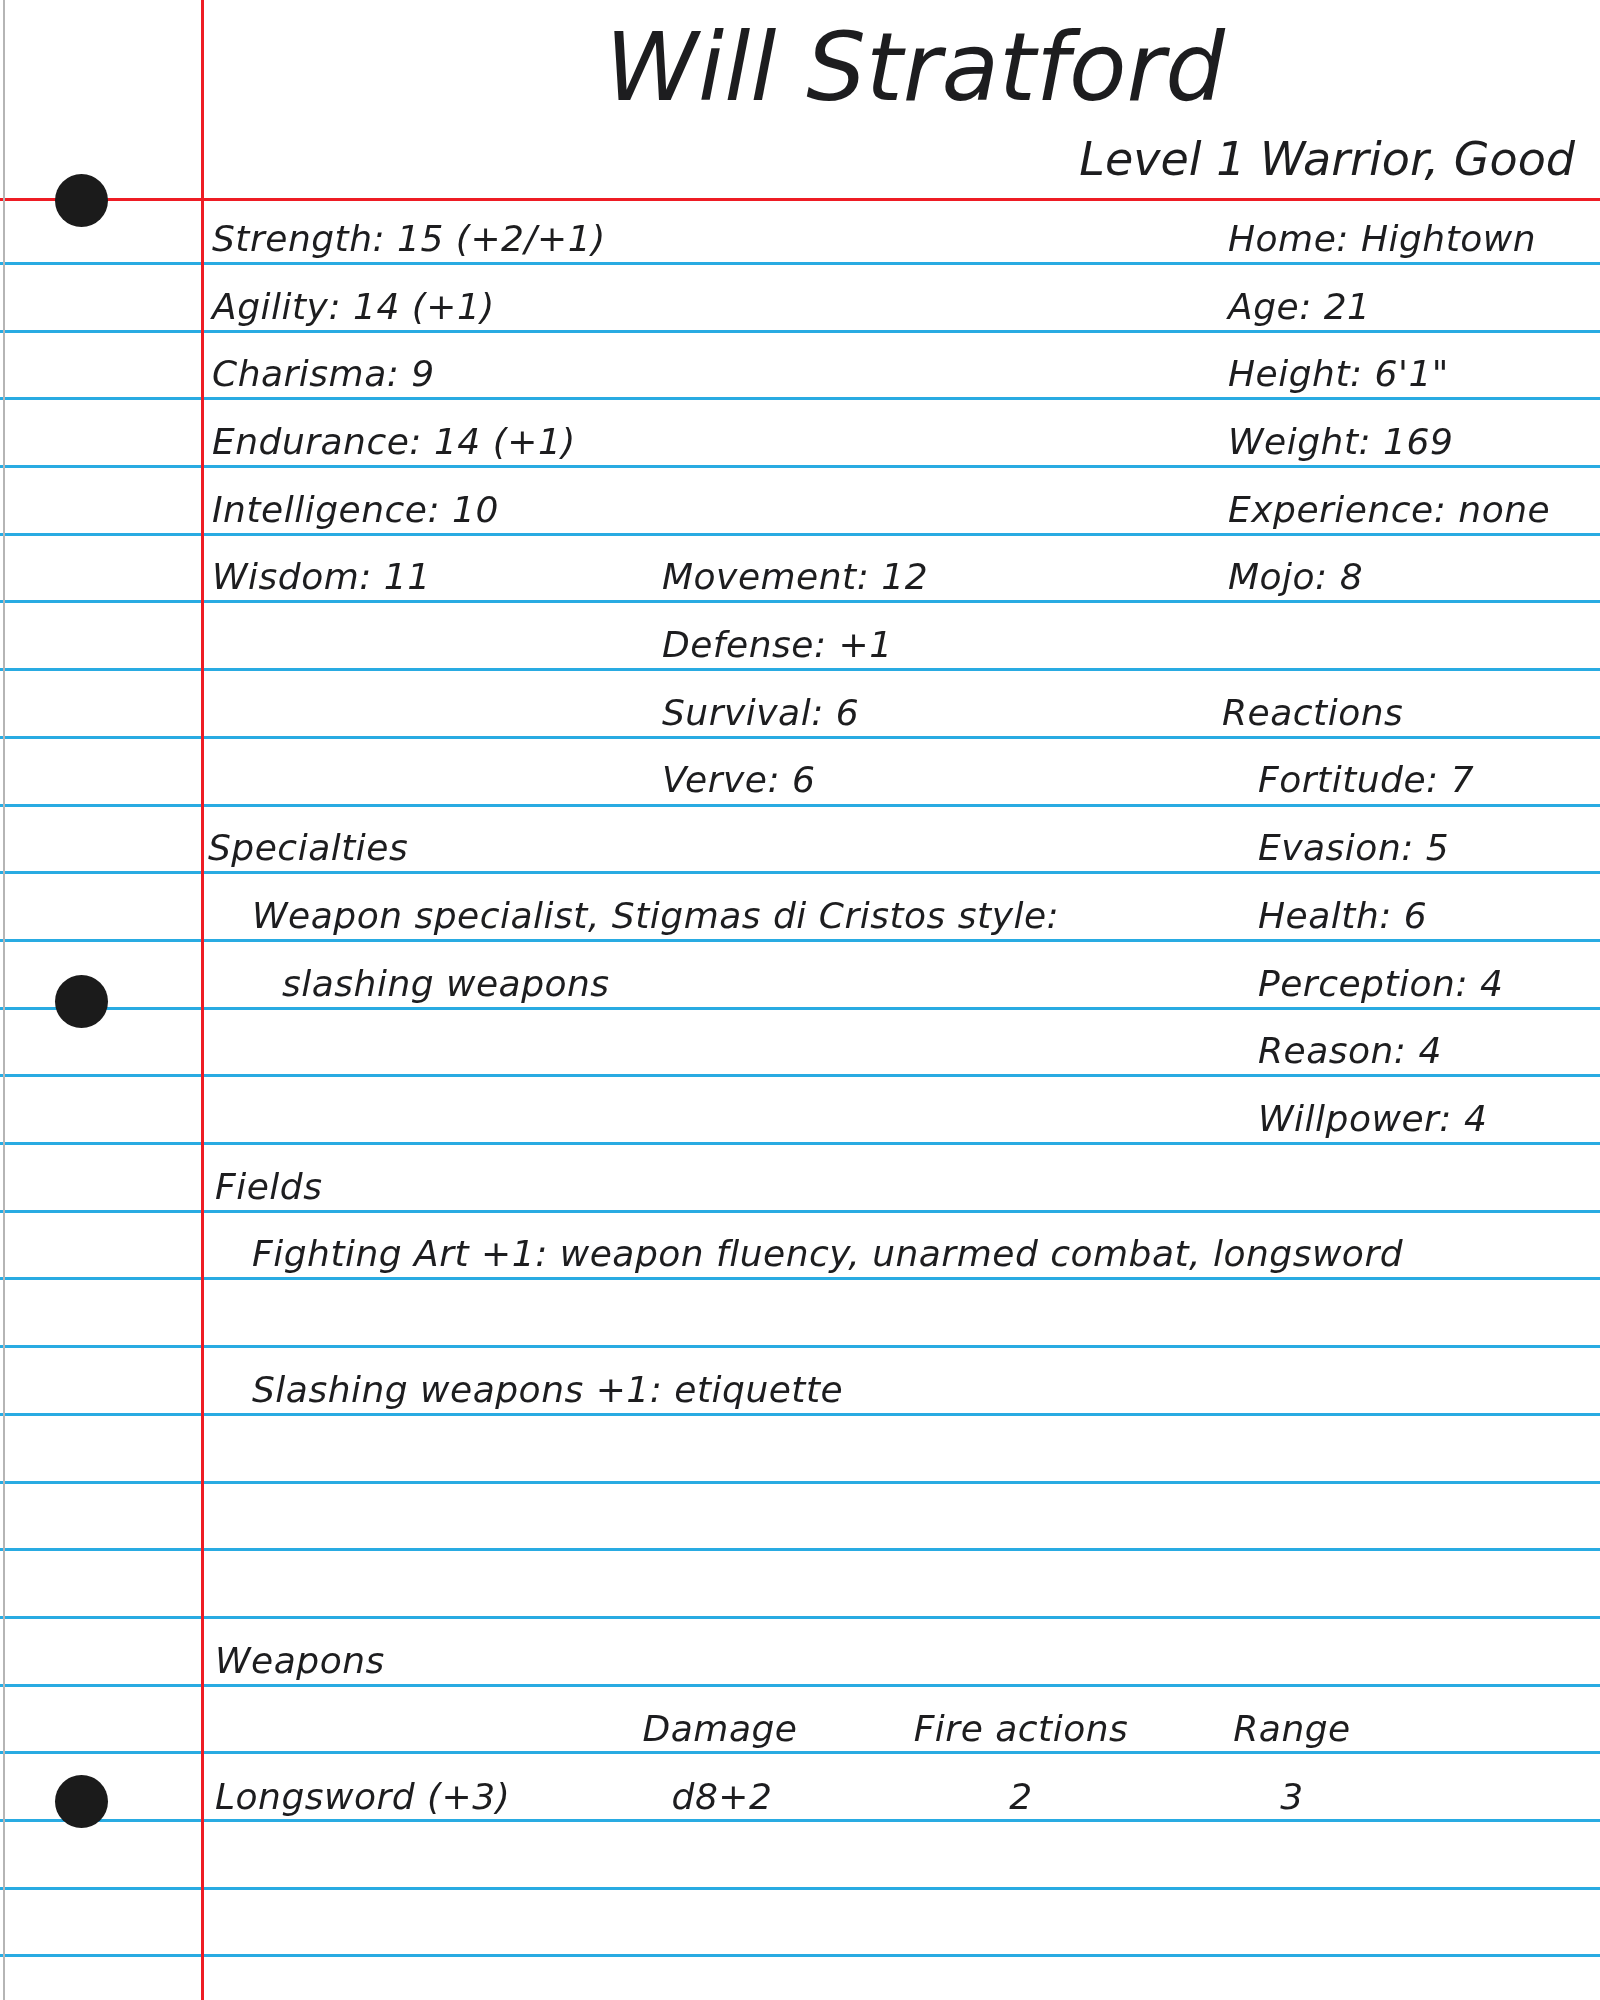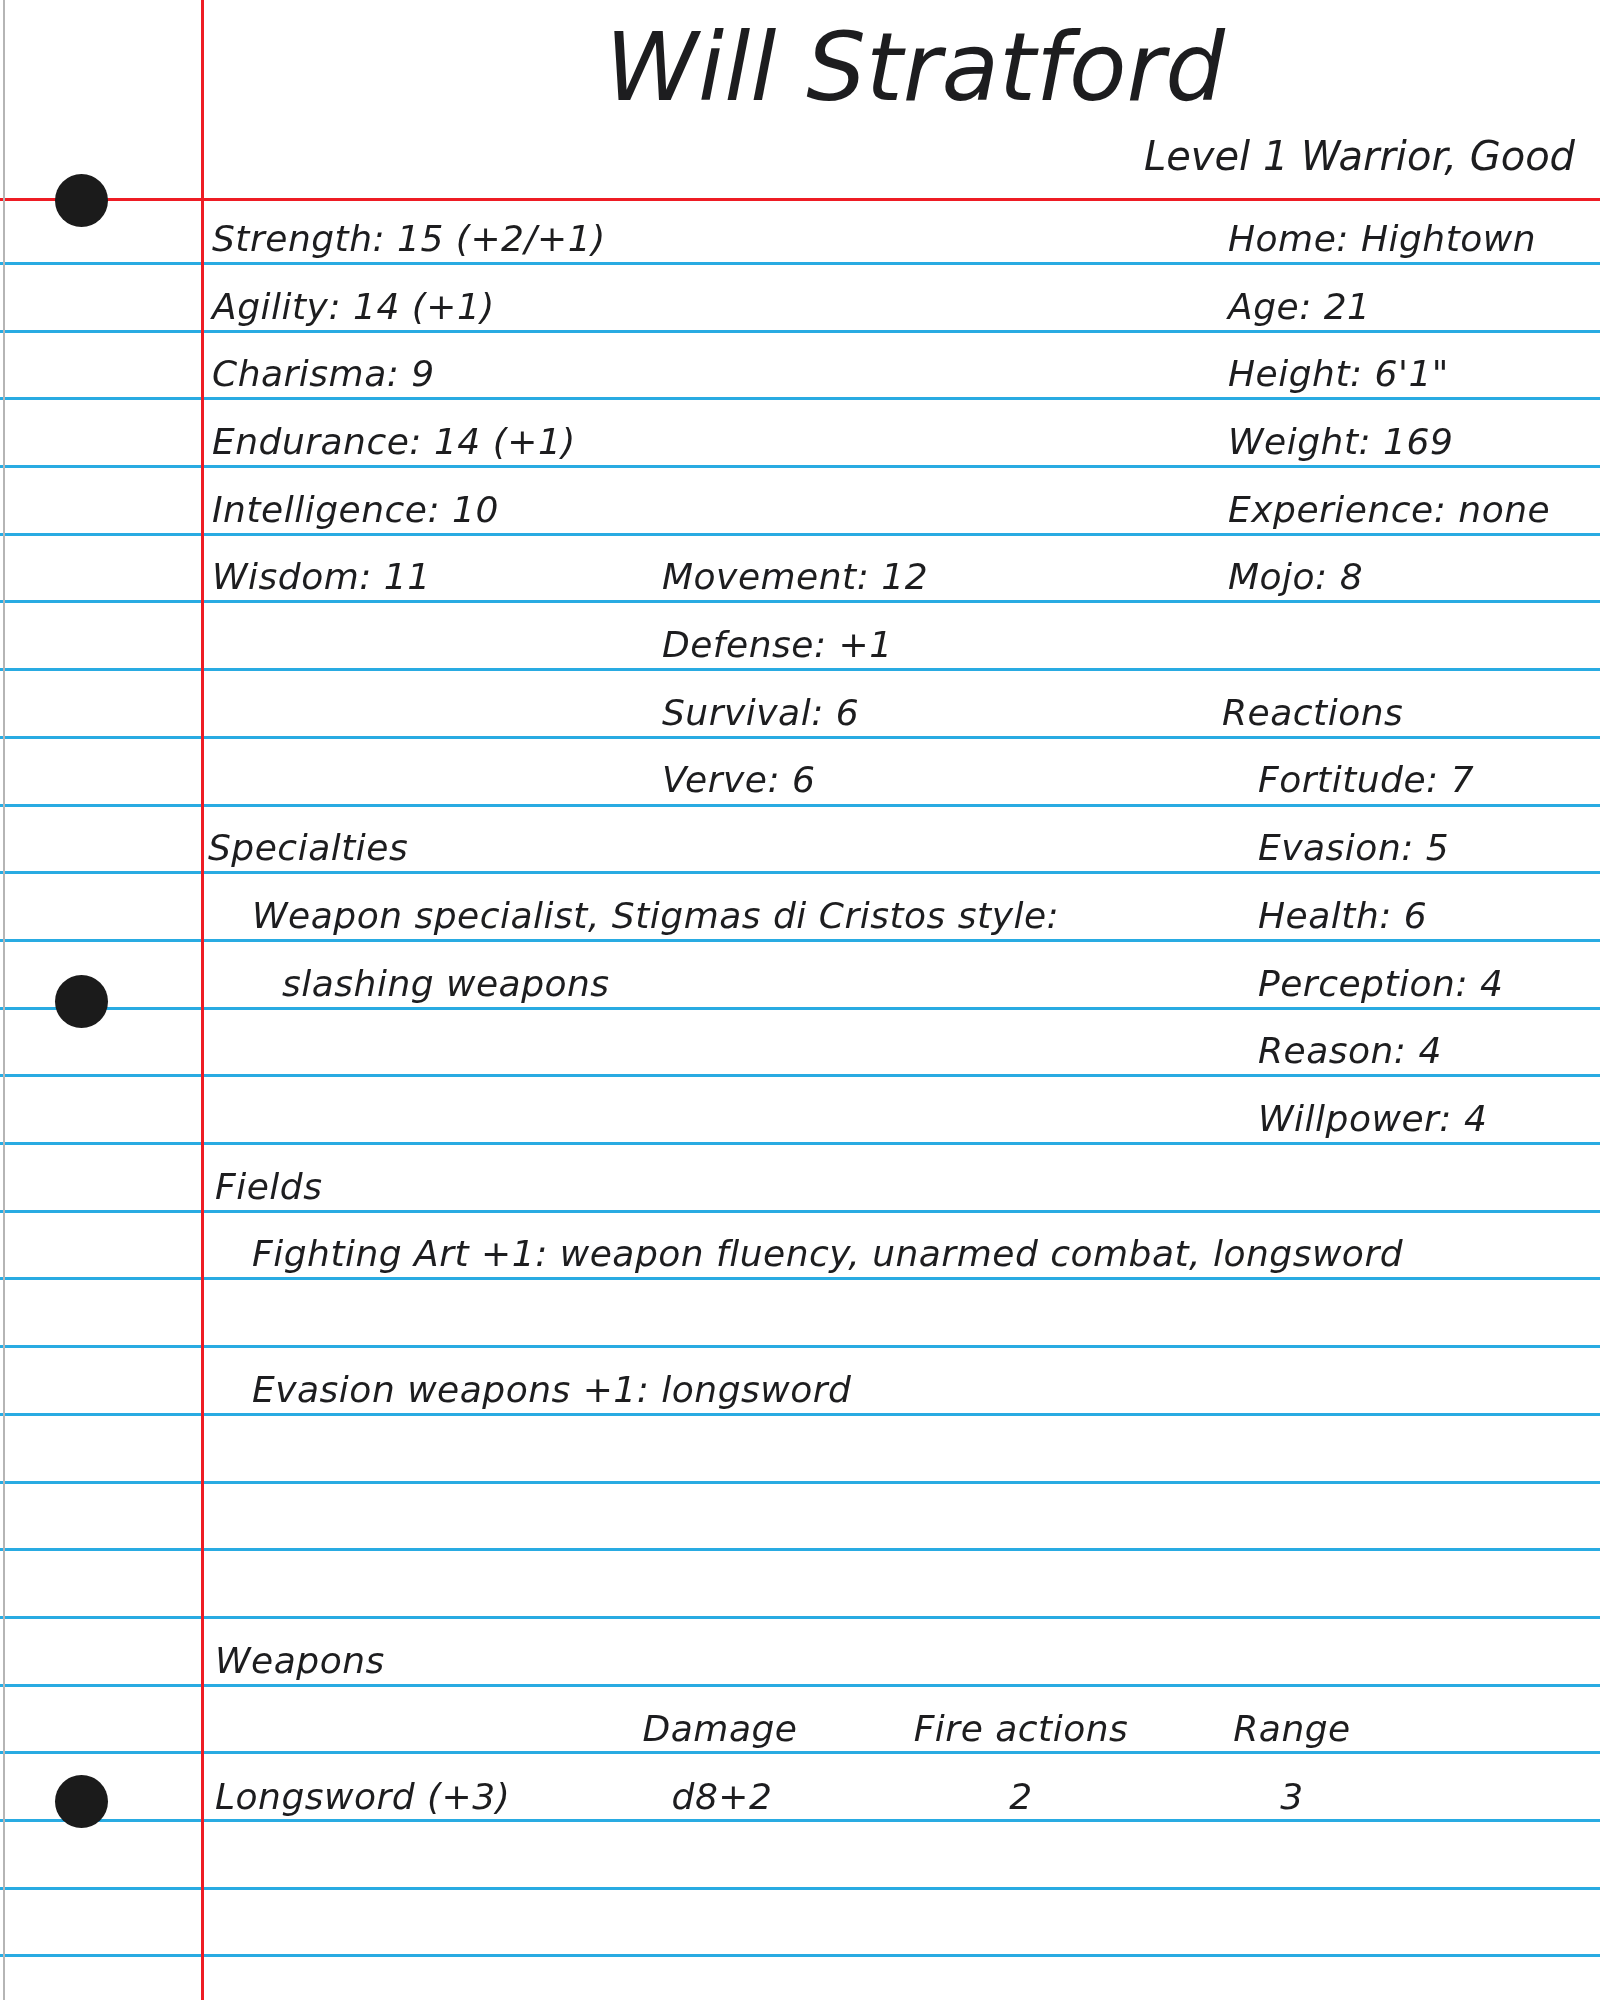--- a/index.html
+++ b/index.html
@@ -18,21 +18,21 @@
   .red-line-v { position:absolute; left:201px; top:0; width:3px; height:2000px; background:#ee1c24; }
   .paper-edge { position:absolute; left:3px; top:0; width:2px; height:2000px; background:#b5b5b5; }
   .hole { position:absolute; left:55px; width:53px; height:53px; border-radius:50%; background:#1b1b1b; }
   .hole-1 { top:174px; } .hole-2 { top:975px; } .hole-3 { top:1775px; }
   
   .t { position:absolute; white-space:nowrap; font-size:36px; line-height:1; letter-spacing:0.5px; }
   .ctr { transform:translateX(-50%); }
   .title-t { position:absolute; left:230px; right:0; top:16px; text-align:center;
              font-size:94px; line-height:1.1; white-space:nowrap; }
   .subtitle-t { position:absolute; right:25px; top:136px; text-align:right;
-                font-size:40px; line-height:1; white-space:nowrap; }
+                font-size:46px; line-height:1; white-space:nowrap; }
 </style>
 </head>
 <body>
 
 <div class="sheet">
 
   <div class="ruled-lines"></div>
   <div class="red-line-h"></div>
   <div class="red-line-v"></div>
   <div class="paper-edge"></div>
@@ -69,21 +69,21 @@
   <div class="t" style="left:1258px; top:966px;">Perception: 4</div>
   <div class="t" style="left:1258px; top:1033px;">Reason: 4</div>
   <div class="t" style="left:1258px; top:1101px;">Willpower: 4</div>
 
   <div class="t" style="left:208px; top:830px;">Specialties</div>
   <div class="t" style="left:252px; top:898px;">Weapon specialist, Stigmas di Cristos style:</div>
   <div class="t" style="left:282px; top:966px;">slashing weapons</div>
 
   <div class="t" style="left:215px; top:1169px;">Fields</div>
   <div class="t" style="left:252px; top:1236px;">Fighting Art +1: weapon fluency, unarmed combat, longsword</div>
-  <div class="t" style="left:252px; top:1372px;">Evasion weapons +1: longsword</div>
+  <div class="t" style="left:252px; top:1372px;">Slashing weapons +1: etiquette</div>
 
   <div class="t" style="left:215px; top:1643px;">Weapons</div>
   <div class="t ctr" style="left:720px;  top:1711px;">Damage</div>
   <div class="t ctr" style="left:1021px; top:1711px;">Fire actions</div>
   <div class="t ctr" style="left:1292px; top:1711px;">Range</div>
   <div class="t" style="left:215px;  top:1779px;">Longsword (+3)</div>
   <div class="t ctr" style="left:722px;  top:1779px;">d8+2</div>
   <div class="t ctr" style="left:1021px; top:1779px;">2</div>
   <div class="t ctr" style="left:1292px; top:1779px;">3</div>
 

